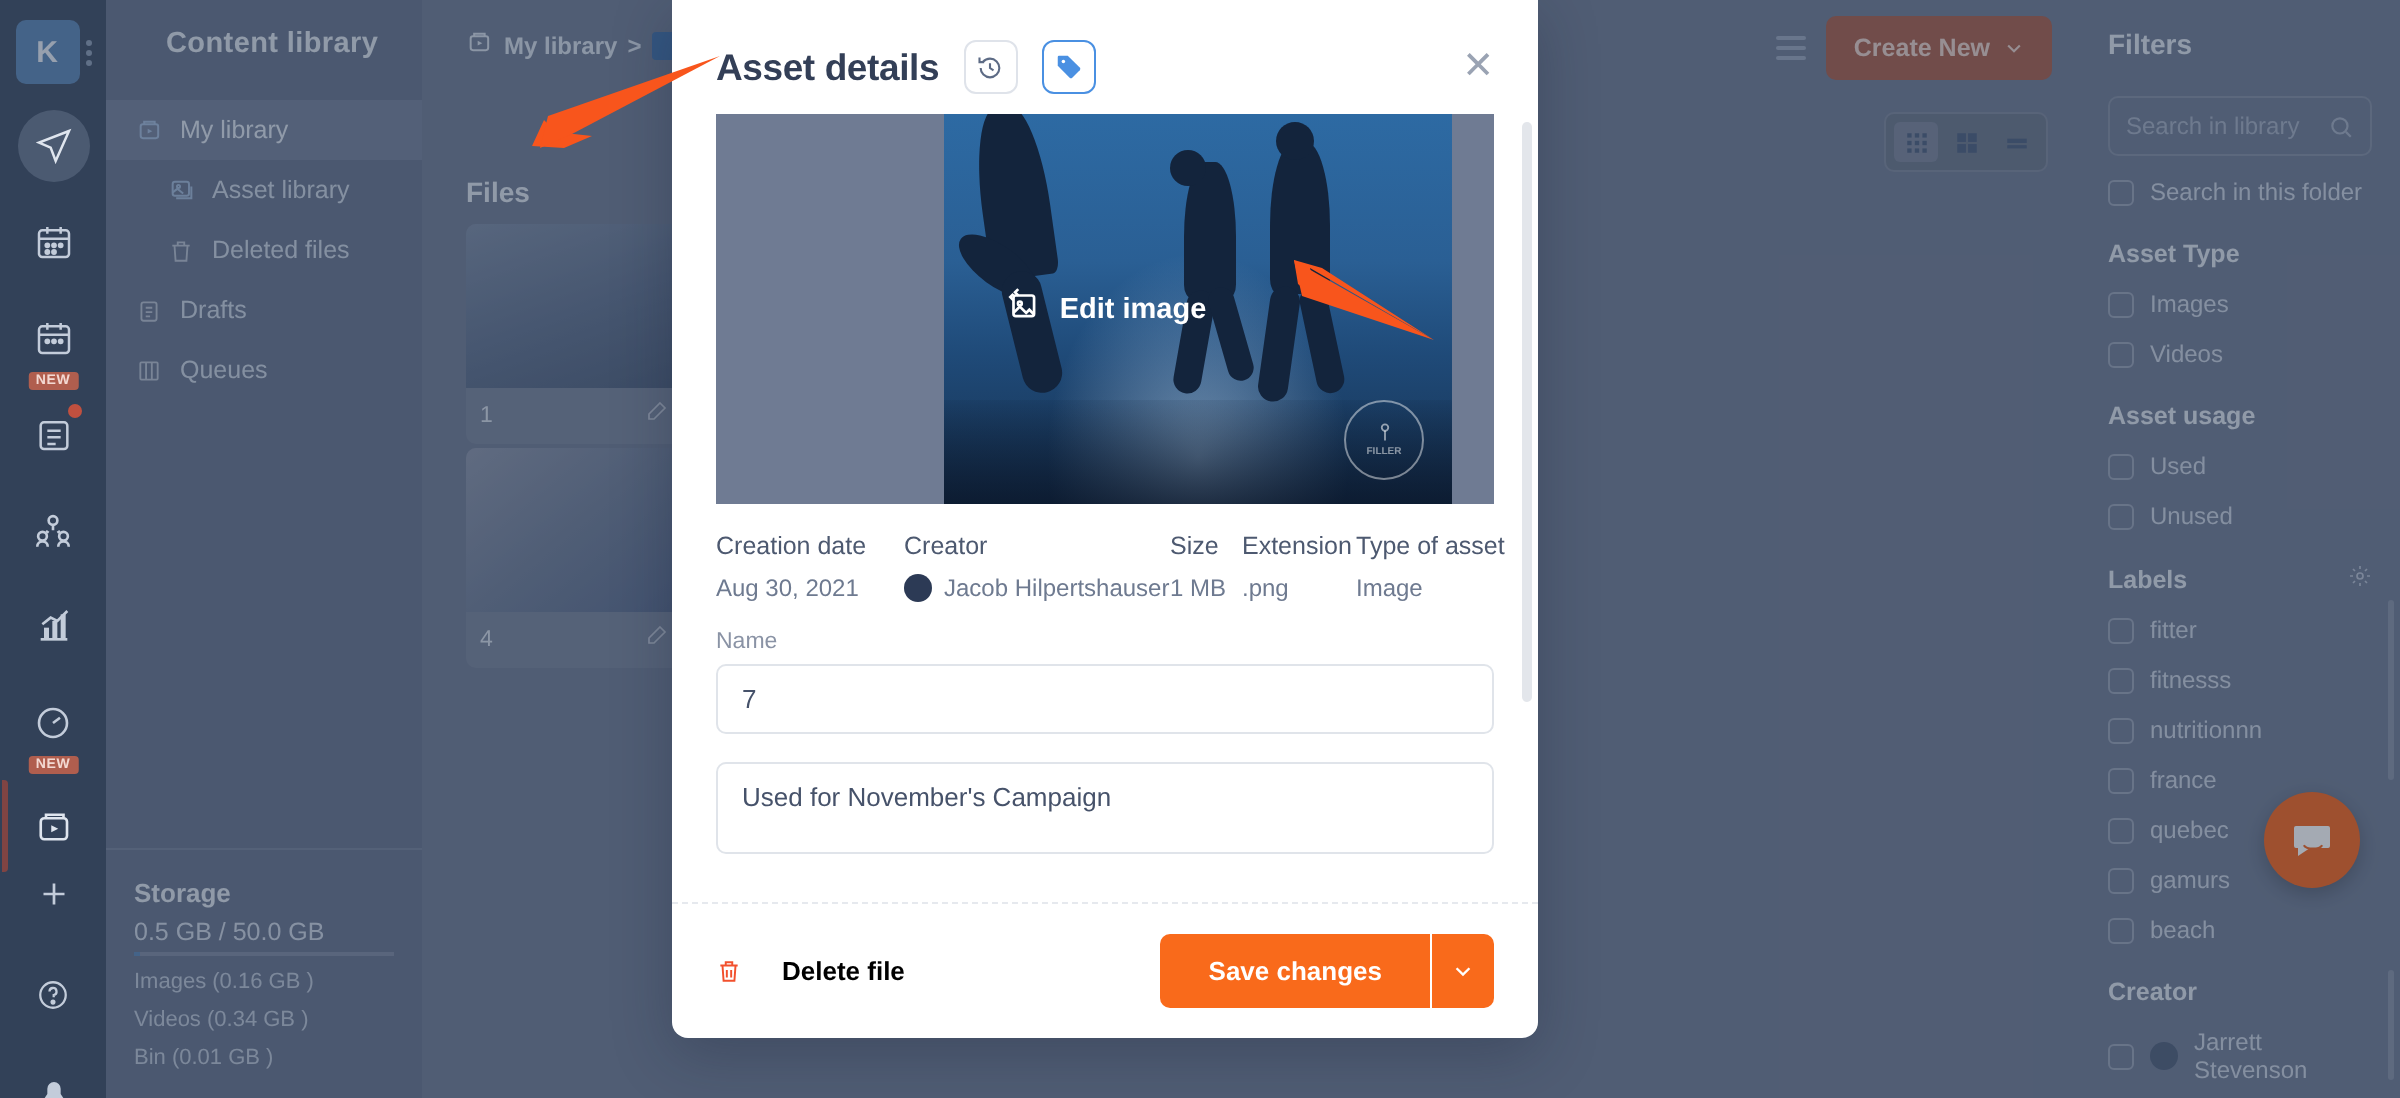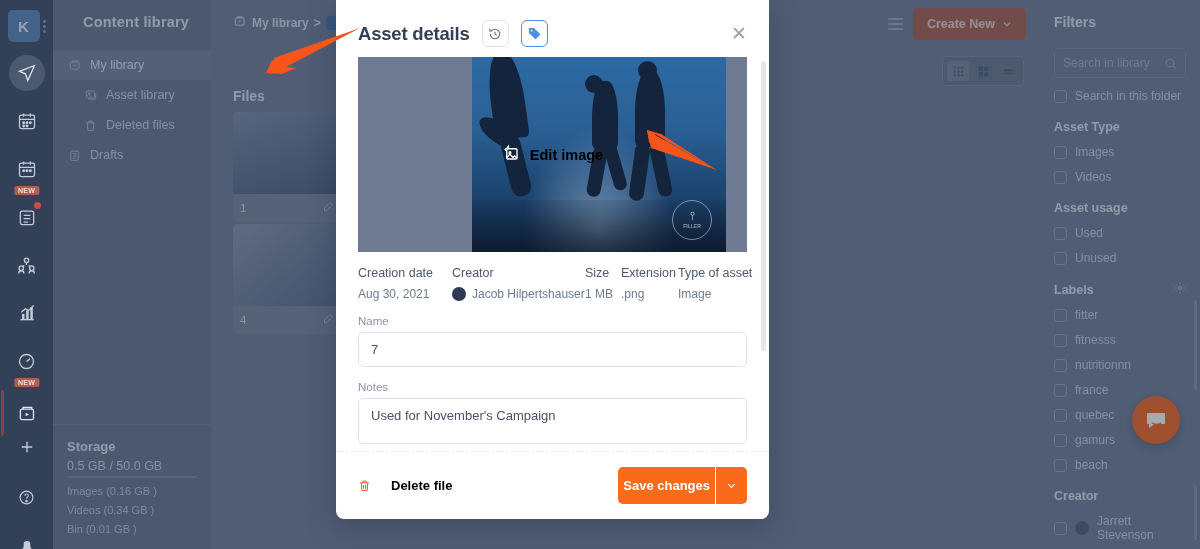--- a/index.html
+++ b/index.html
@@ -150,21 +150,21 @@
   }
   .preview-img {
     position:absolute; left:114px; top:0; width:254px; height:195px;
     background:
       radial-gradient(ellipse at 50% 88%, rgba(190,215,240,.5) 0%, rgba(190,215,240,0) 42%),
       linear-gradient(180deg,#2d6aa3 0%, #2a5f94 38%, #1f4a78 62%, #16304f 100%);
   }
   .runner { position:absolute; background:#13243c; }
   .ov-edit {
     position:absolute; inset:0; display:flex; align-items:center; justify-content:center; gap:9px;
-    color:#000000; font-size:14.5px; font-weight:bold;
+    color:#ffffff; font-size:14.5px; font-weight:bold;
   }
   .watermark {
     position:absolute; right:14px; bottom:12px; width:40px;height:40px;border-radius:50%;
     border:1.5px solid rgba(255,255,255,.45); display:flex;align-items:center;justify-content:center;
     flex-direction:column; color:rgba(255,255,255,.5); font-size:5px; font-weight:bold; line-height:1.1;
   }
 
   .meta { display:flex; padding:14px 10px 0 22px; }
   .meta-col { display:flex; flex-direction:column; }
   .meta-h { font-size:12.5px; color:#4d5970; }
@@ -181,21 +181,21 @@
 
   .modal-foot {
     border-top:1px dashed #e6e9ee; padding:15px 22px; display:flex; align-items:center;
   }
   .del {
     display:flex; align-items:center; gap:20px; color:#000000; font-size:13px; font-weight:bold;
   }
   .save-group { margin-left:auto; display:flex; }
   .save-btn {
     background:#f96a1b; color:#fff; border:none; font-size:13px; font-weight:bold;
-    padding:11px 5px; border-radius:5px 0 0 5px; font-family:"Liberation Sans",sans-serif;
+    padding:11px 24px; border-radius:5px 0 0 5px; font-family:"Liberation Sans",sans-serif;
   }
   .save-caret {
     background:#f96a1b; border-left:1px solid #fff; border-radius:0 5px 5px 0;
     width:32px; display:flex;align-items:center;justify-content:center; color:#fff;
   }
 
   
   .arrow { position:absolute; pointer-events:none; }
 </style>
 </head>
@@ -336,20 +336,29 @@
           <span>Deleted files</span>
         </div>
         <div class="lib-item">
           <span class="ic">
             <svg width="13" height="13" viewBox="0 0 24 24" fill="none" stroke="#c3ccda" stroke-width="1.7">
                 <rect x="5" y="4" width="14" height="17" rx="2"></rect>
                 <path d="M9 9h6M9 13h6M9 17h4"></path>
               </svg>
           </span>
           <span>Drafts</span>
+        </div>
+        <div class="lib-item">
+          <span class="ic">
+            <svg width="13" height="13" viewBox="0 0 24 24" fill="none" stroke="#c3ccda" stroke-width="1.7">
+                <rect x="4" y="4" width="16" height="16" rx="1"></rect>
+                <path d="M9.3 4v16M14.6 4v16"></path>
+              </svg>
+          </span>
+          <span>Queues</span>
         </div>
       </div>
       <div class="storage-box">
         <div class="storage-title">Storage</div>
         <div class="storage-sum">0.5 GB / 50.0 GB</div>
         <div class="storage-bar">
             <i></i>
           </div>
         <div class="storage-line">Images (0.16 GB )</div>
         <div class="storage-line">Videos (0.34 GB )</div>
@@ -639,21 +648,20 @@
           <span class="meta-v">Image</span>
         </div>
       </div>
 
       <div class="field">
         <div class="field-lbl">Name</div>
         <div class="field-box">7</div>
       </div>
 
       <div class="field">
-        <div class="field-lbl">Notes</div>
         <div class="field-box notes">Used for November's Campaign</div>
       </div>
     </div>
 
     <div class="modal-foot">
       <span class="del">
         <svg width="13" height="13" viewBox="0 0 24 24" fill="none" stroke="#f2502d" stroke-width="1.8">
             <path d="M4 7h16M9 7V4h6v3M6 7l1 14h10l1-14M10 11v7M14 11v7"></path>
           </svg>
         <span>Delete file</span>

